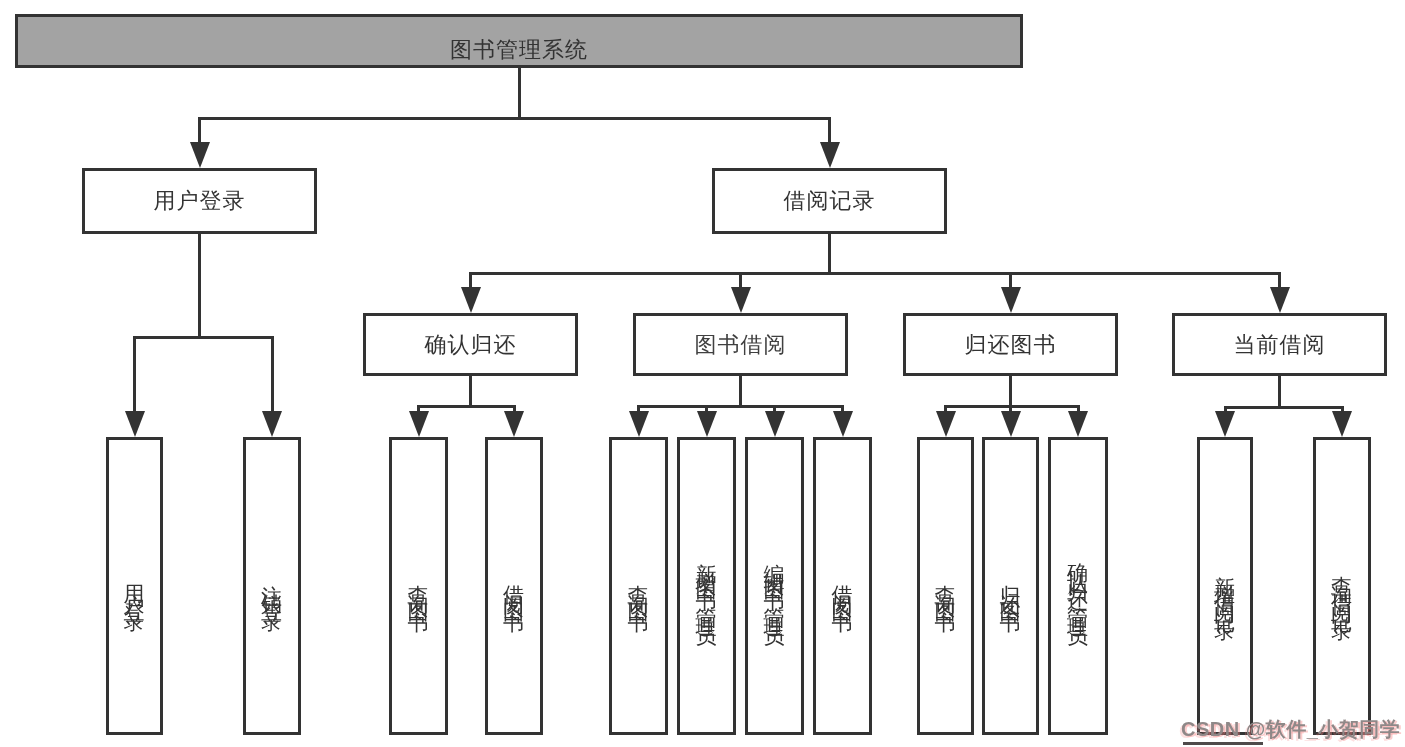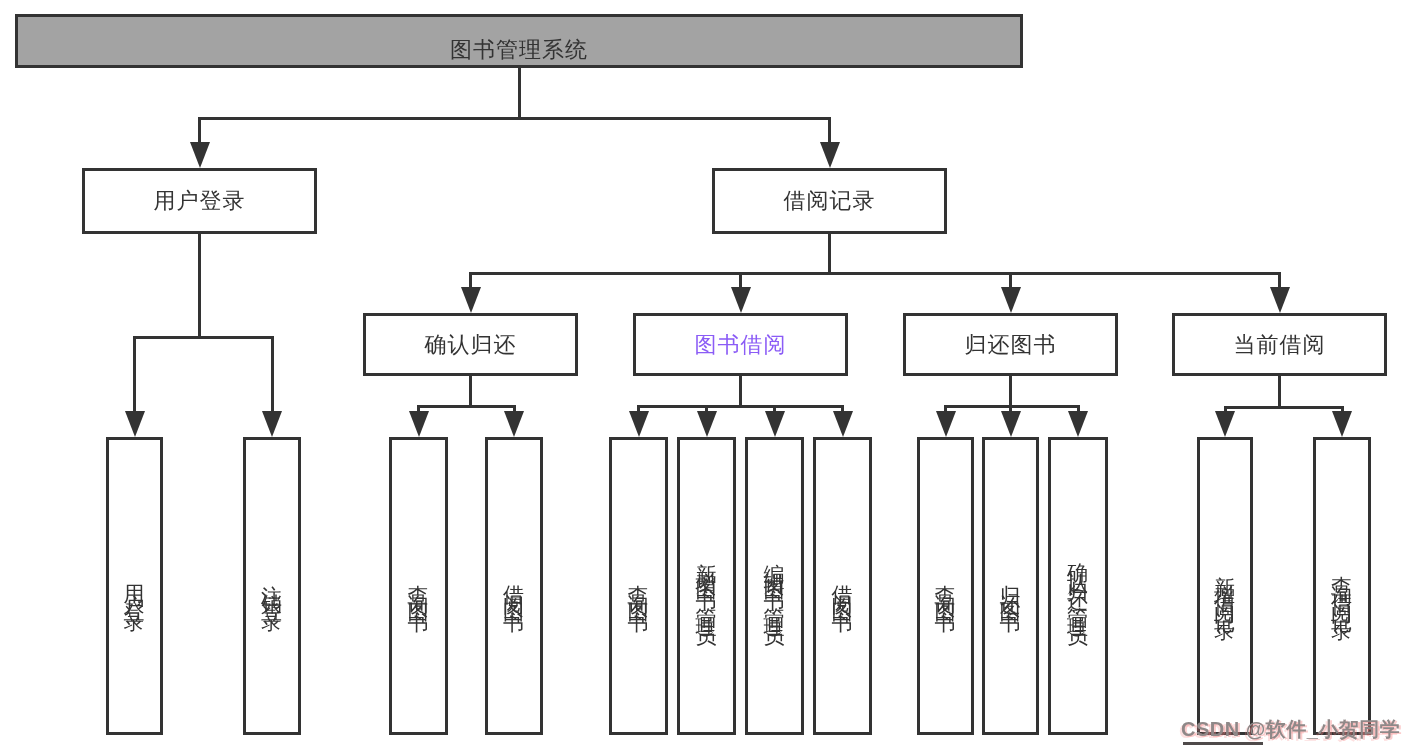--- a/index.html
+++ b/index.html
@@ -134,21 +134,21 @@
     <div class="node vertical" style="left: 106px; top: 437px; width: 57px; height: 298px; border-color: rgb(51, 51, 51); background: rgb(255, 255, 255);">
       <span class="node-label" style="color: rgb(51, 51, 51);">用户登录</span>
     </div>
     <div class="node vertical" style="left: 243px; top: 437px; width: 58px; height: 298px; border-color: rgb(51, 51, 51); background: rgb(255, 255, 255);">
       <span class="node-label" style="color: rgb(51, 51, 51);">注销登录</span>
     </div>
     <div class="node" style="left: 363px; top: 313px; width: 215px; height: 63px; border-color: rgb(51, 51, 51); background: rgb(255, 255, 255);">
       <span class="node-label" style="color: rgb(51, 51, 51);">确认归还</span>
     </div>
     <div class="node" style="left: 633px; top: 313px; width: 215px; height: 63px; border-color: rgb(51, 51, 51); background: rgb(255, 255, 255);">
-      <span class="node-label" style="color: #8b5cf6;">图书借阅</span>
+      <span class="node-label" style="color: #404040;">图书借阅</span>
     </div>
     <div class="node" style="left: 903px; top: 313px; width: 215px; height: 63px; border-color: rgb(51, 51, 51); background: rgb(255, 255, 255);">
       <span class="node-label" style="color: rgb(51, 51, 51);">归还图书</span>
     </div>
     <div class="node" style="left: 1172px; top: 313px; width: 215px; height: 63px; border-color: rgb(51, 51, 51); background: rgb(255, 255, 255);">
       <span class="node-label" style="color: rgb(51, 51, 51);">当前借阅</span>
     </div>
     <div class="node vertical" style="left: 389px; top: 437px; width: 59px; height: 298px; border-color: rgb(51, 51, 51); background: rgb(255, 255, 255);">
       <span class="node-label" style="color: rgb(51, 51, 51);">查询图书</span>
     </div>

